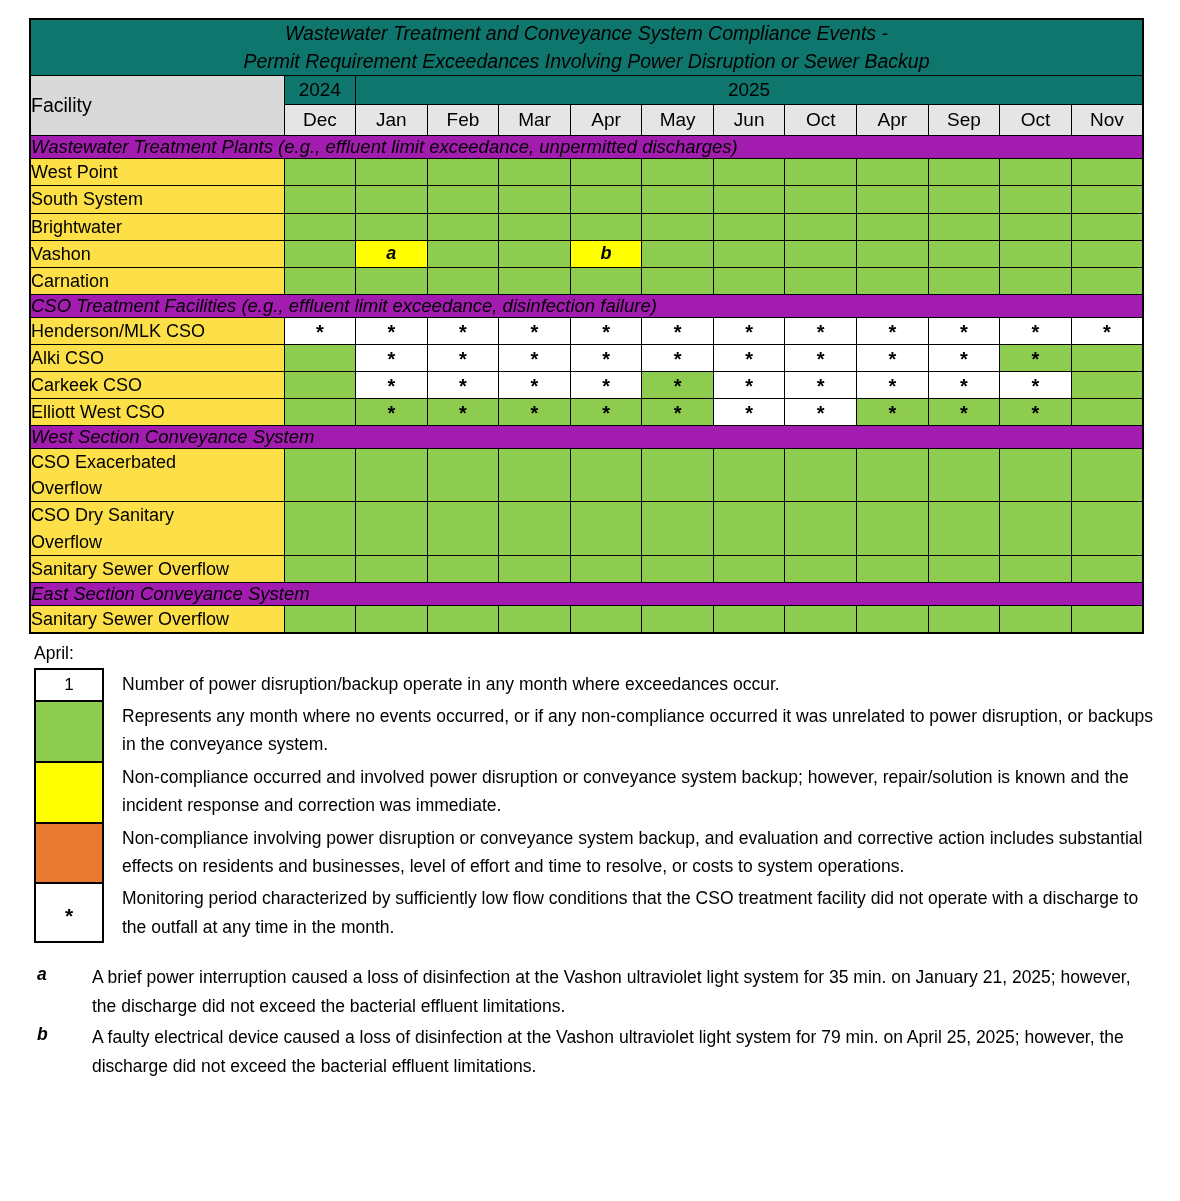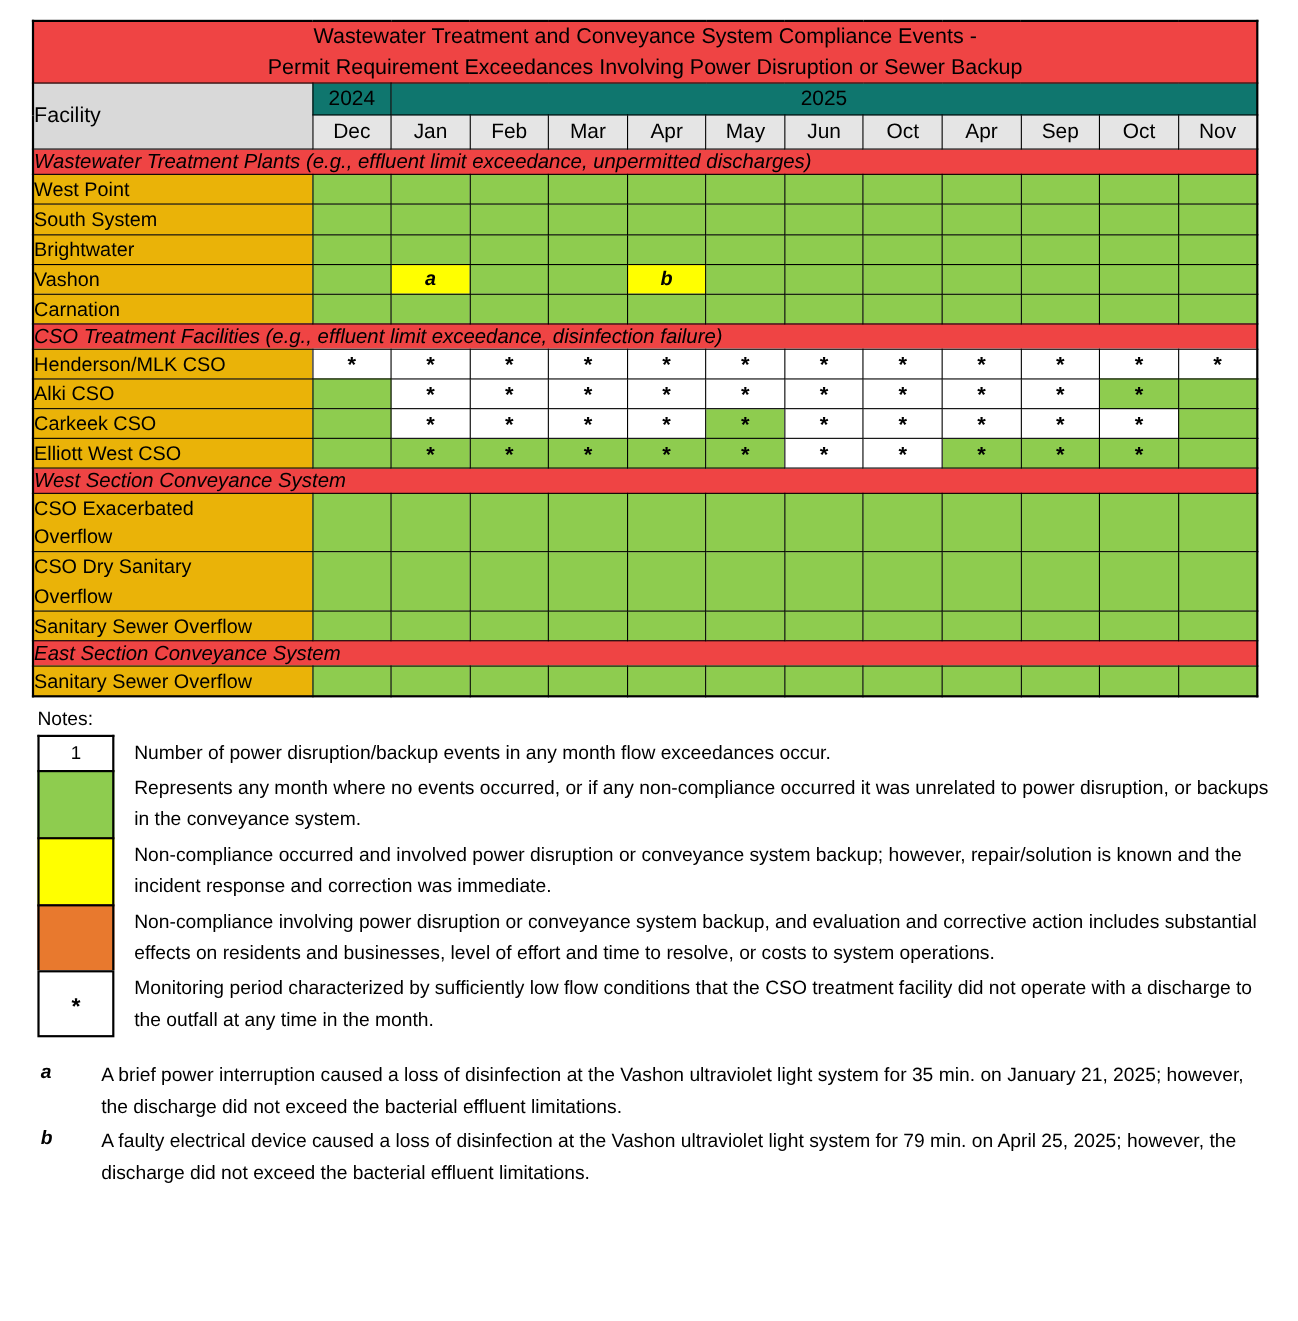--- a/index.html
+++ b/index.html
@@ -29,26 +29,27 @@
     border: 2px solid #000;
   }
   table.compliance td, table.compliance th {
     border: 1.5px solid #000;
     padding: 0;
     font-weight: normal;
     vertical-align: middle;
   }
 
   .title-cell {
-    background: #ef4444;
+    background: #0f766e;
     font-weight: bold;
     font-size: 19.5px;
     text-align: center;
     line-height: 1.42;
     padding: 6px 4px 7px 4px;
+    font-style: italic;
   }
   .facility-head {
     background: #d9d9d9;
     font-weight: bold;
     font-size: 19.5px;
     text-align: left;
     vertical-align: middle;
   }
   .yr-head {
     background: #0f766e;
@@ -64,30 +65,30 @@
     text-align: center;
     height: 30px;
   }
 
   .section-row td {
     font-weight: bold;
     font-style: italic;
     font-size: 18.5px;
     text-align: left;
     padding: 4px 0 4px 9px;
-    background: #ef4444;
+    background: #a21caf;
     border-left: 2px solid #000;
     border-right: 2px solid #000;
   }
 
   .fac-label {
     text-align: left;
     font-size: 18px;
     padding: 3px 4px 4px 9px;
-    background: #eab308;
+    background: #fde047;
     line-height: 1.45;
     height: 22px;
   }
   .fac-label.two-line {
     height: 50px;
   }
 
   .cell {
     text-align: center;
     font-size: 17px;
@@ -434,28 +435,28 @@
           <td class="cell green"></td>
           <td class="cell green"></td>
           <td class="cell green"></td>
           <td class="cell green"></td>
           <td class="cell green"></td>
         </tr>
       </tbody>
   </table>
 
   <div class="notes-block">
-    <div class="notes-title">Notes:</div>
+    <div class="notes-title">April:</div>
     <div class="legend" id="legend-container">
         <div class="legend-row">
           <div class="swatch white">
             <span>1</span>
           </div>
           <div class="legend-text">
-            <p>Number of power disruption/backup events in any month flow exceedances occur.</p>
+            <p>Number of power disruption/backup operate in any month where exceedances occur.</p>
           </div>
         </div>
         <div class="legend-row">
           <div class="swatch green"></div>
           <div class="legend-text">
             <p>Represents any month where no events occurred, or if any non-compliance occurred it was unrelated to power disruption, or backups in the conveyance system.</p>
           </div>
         </div>
         <div class="legend-row">
           <div class="swatch yellow"></div>

